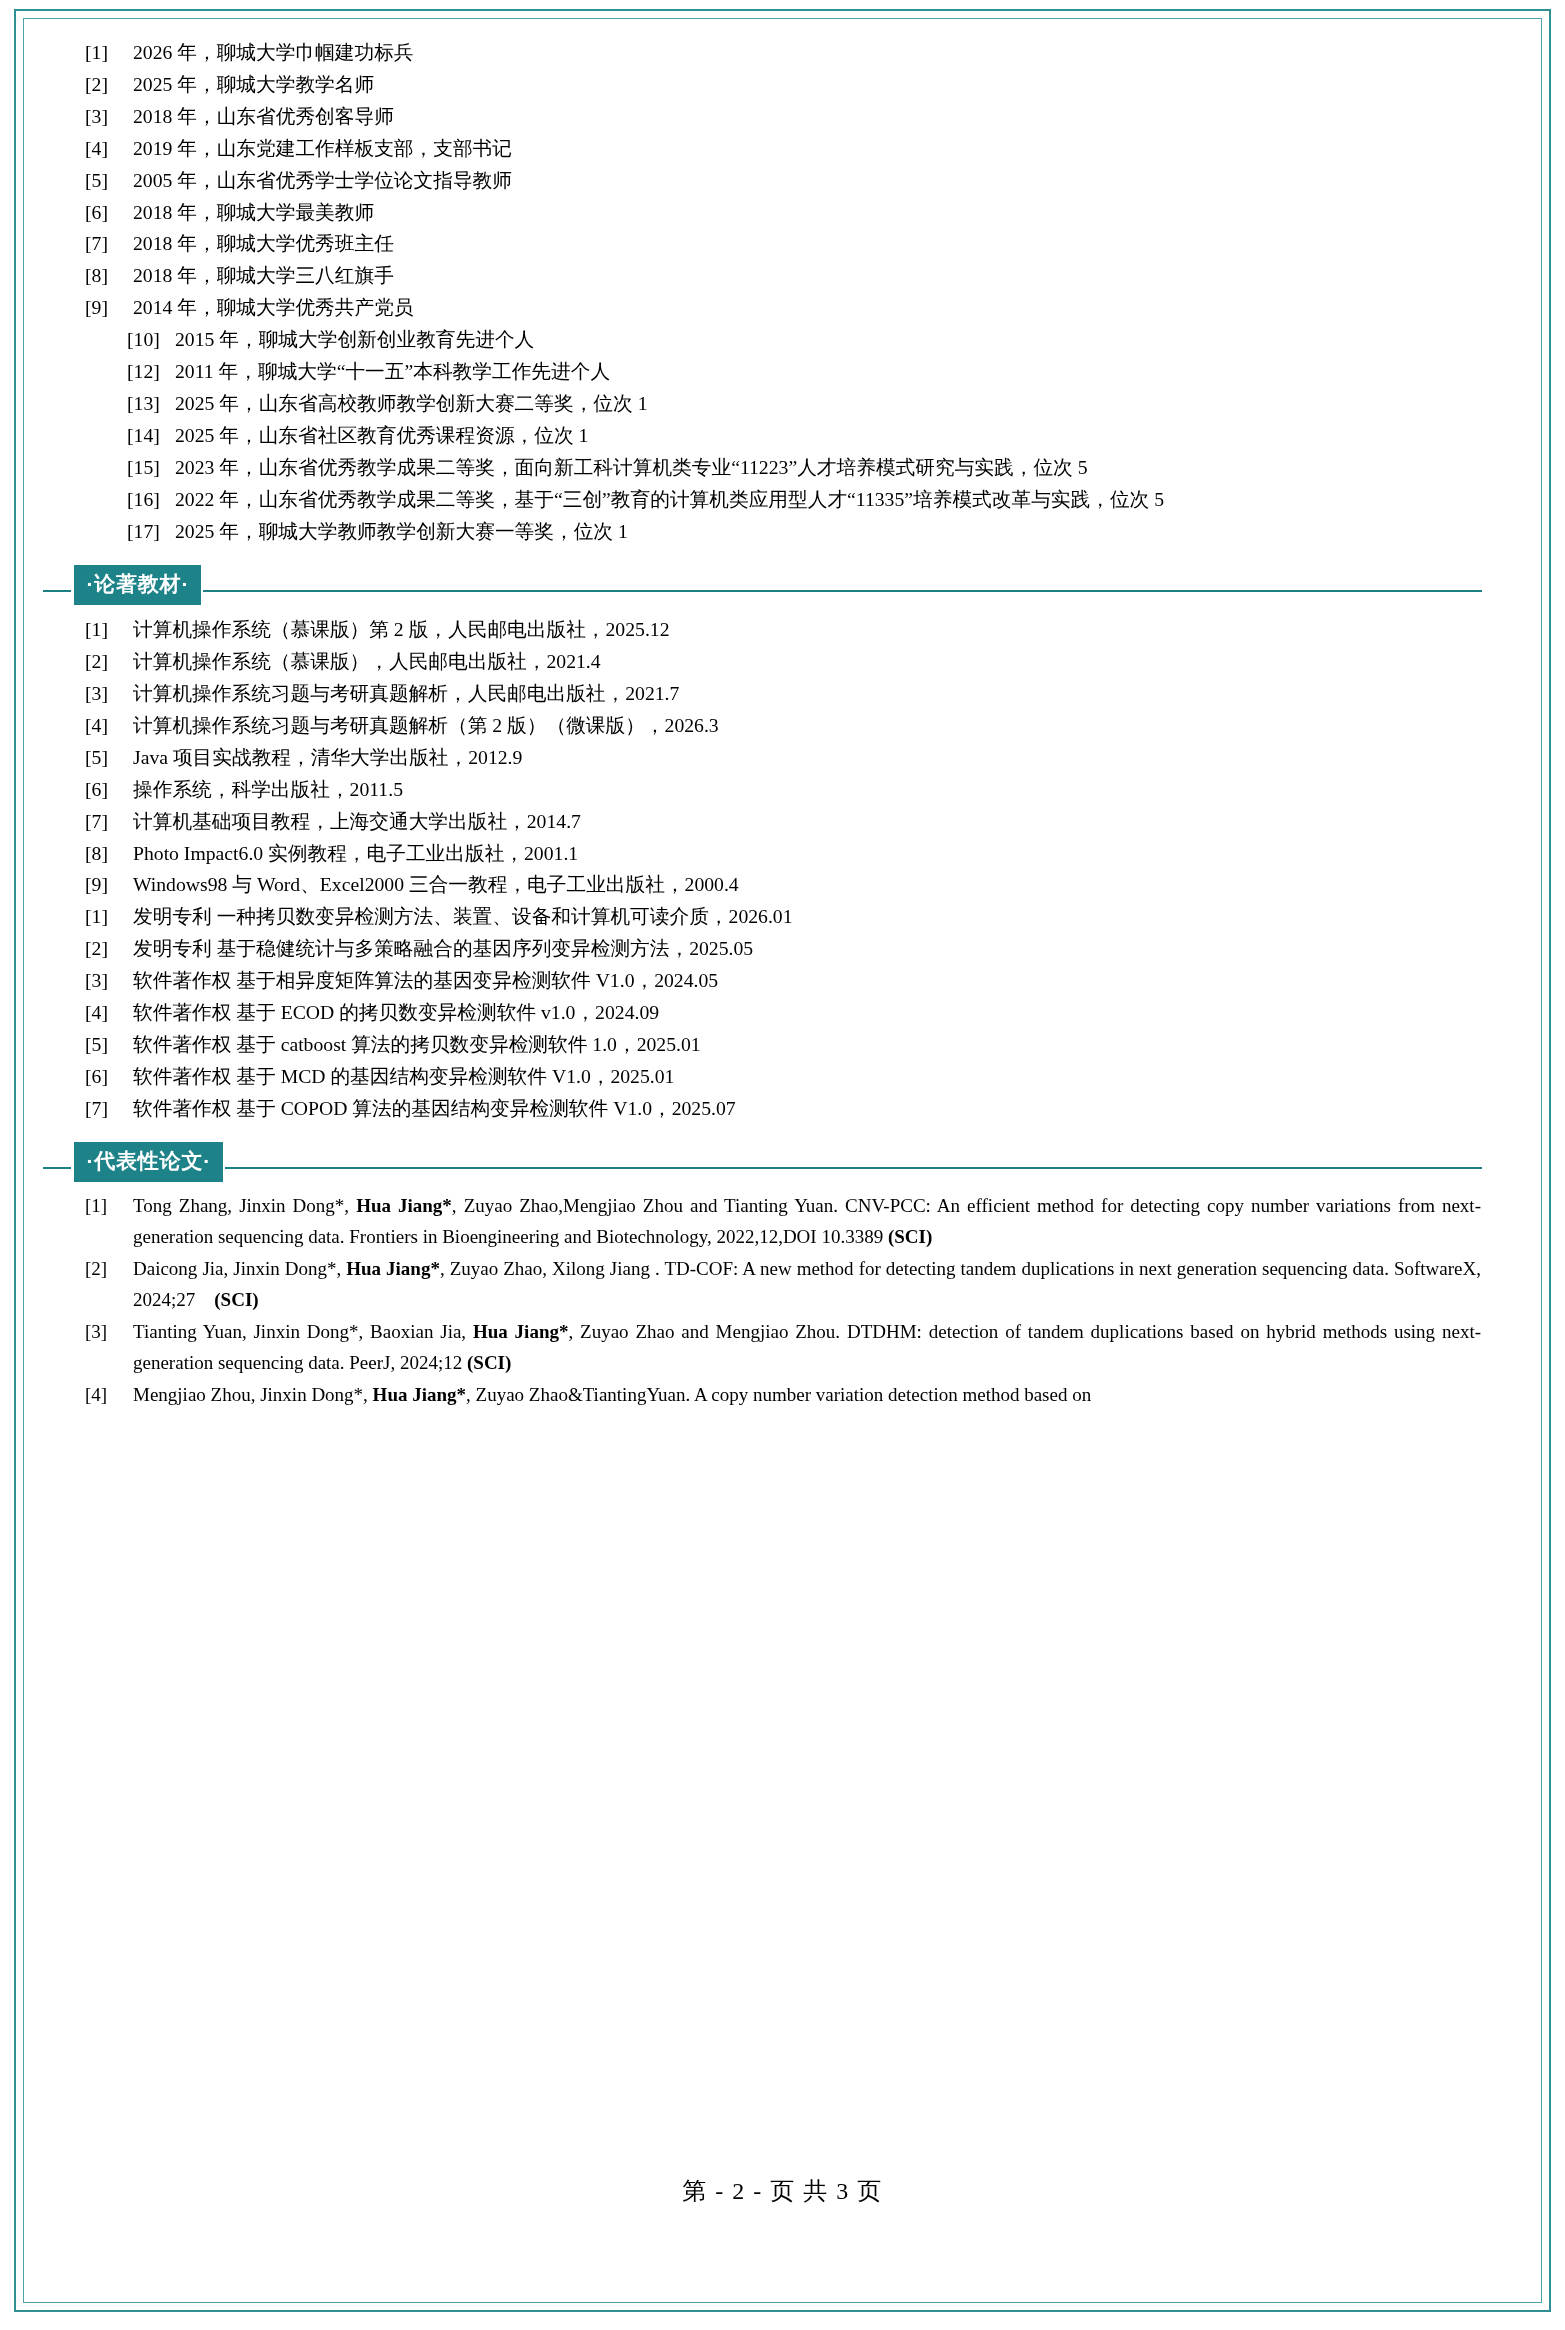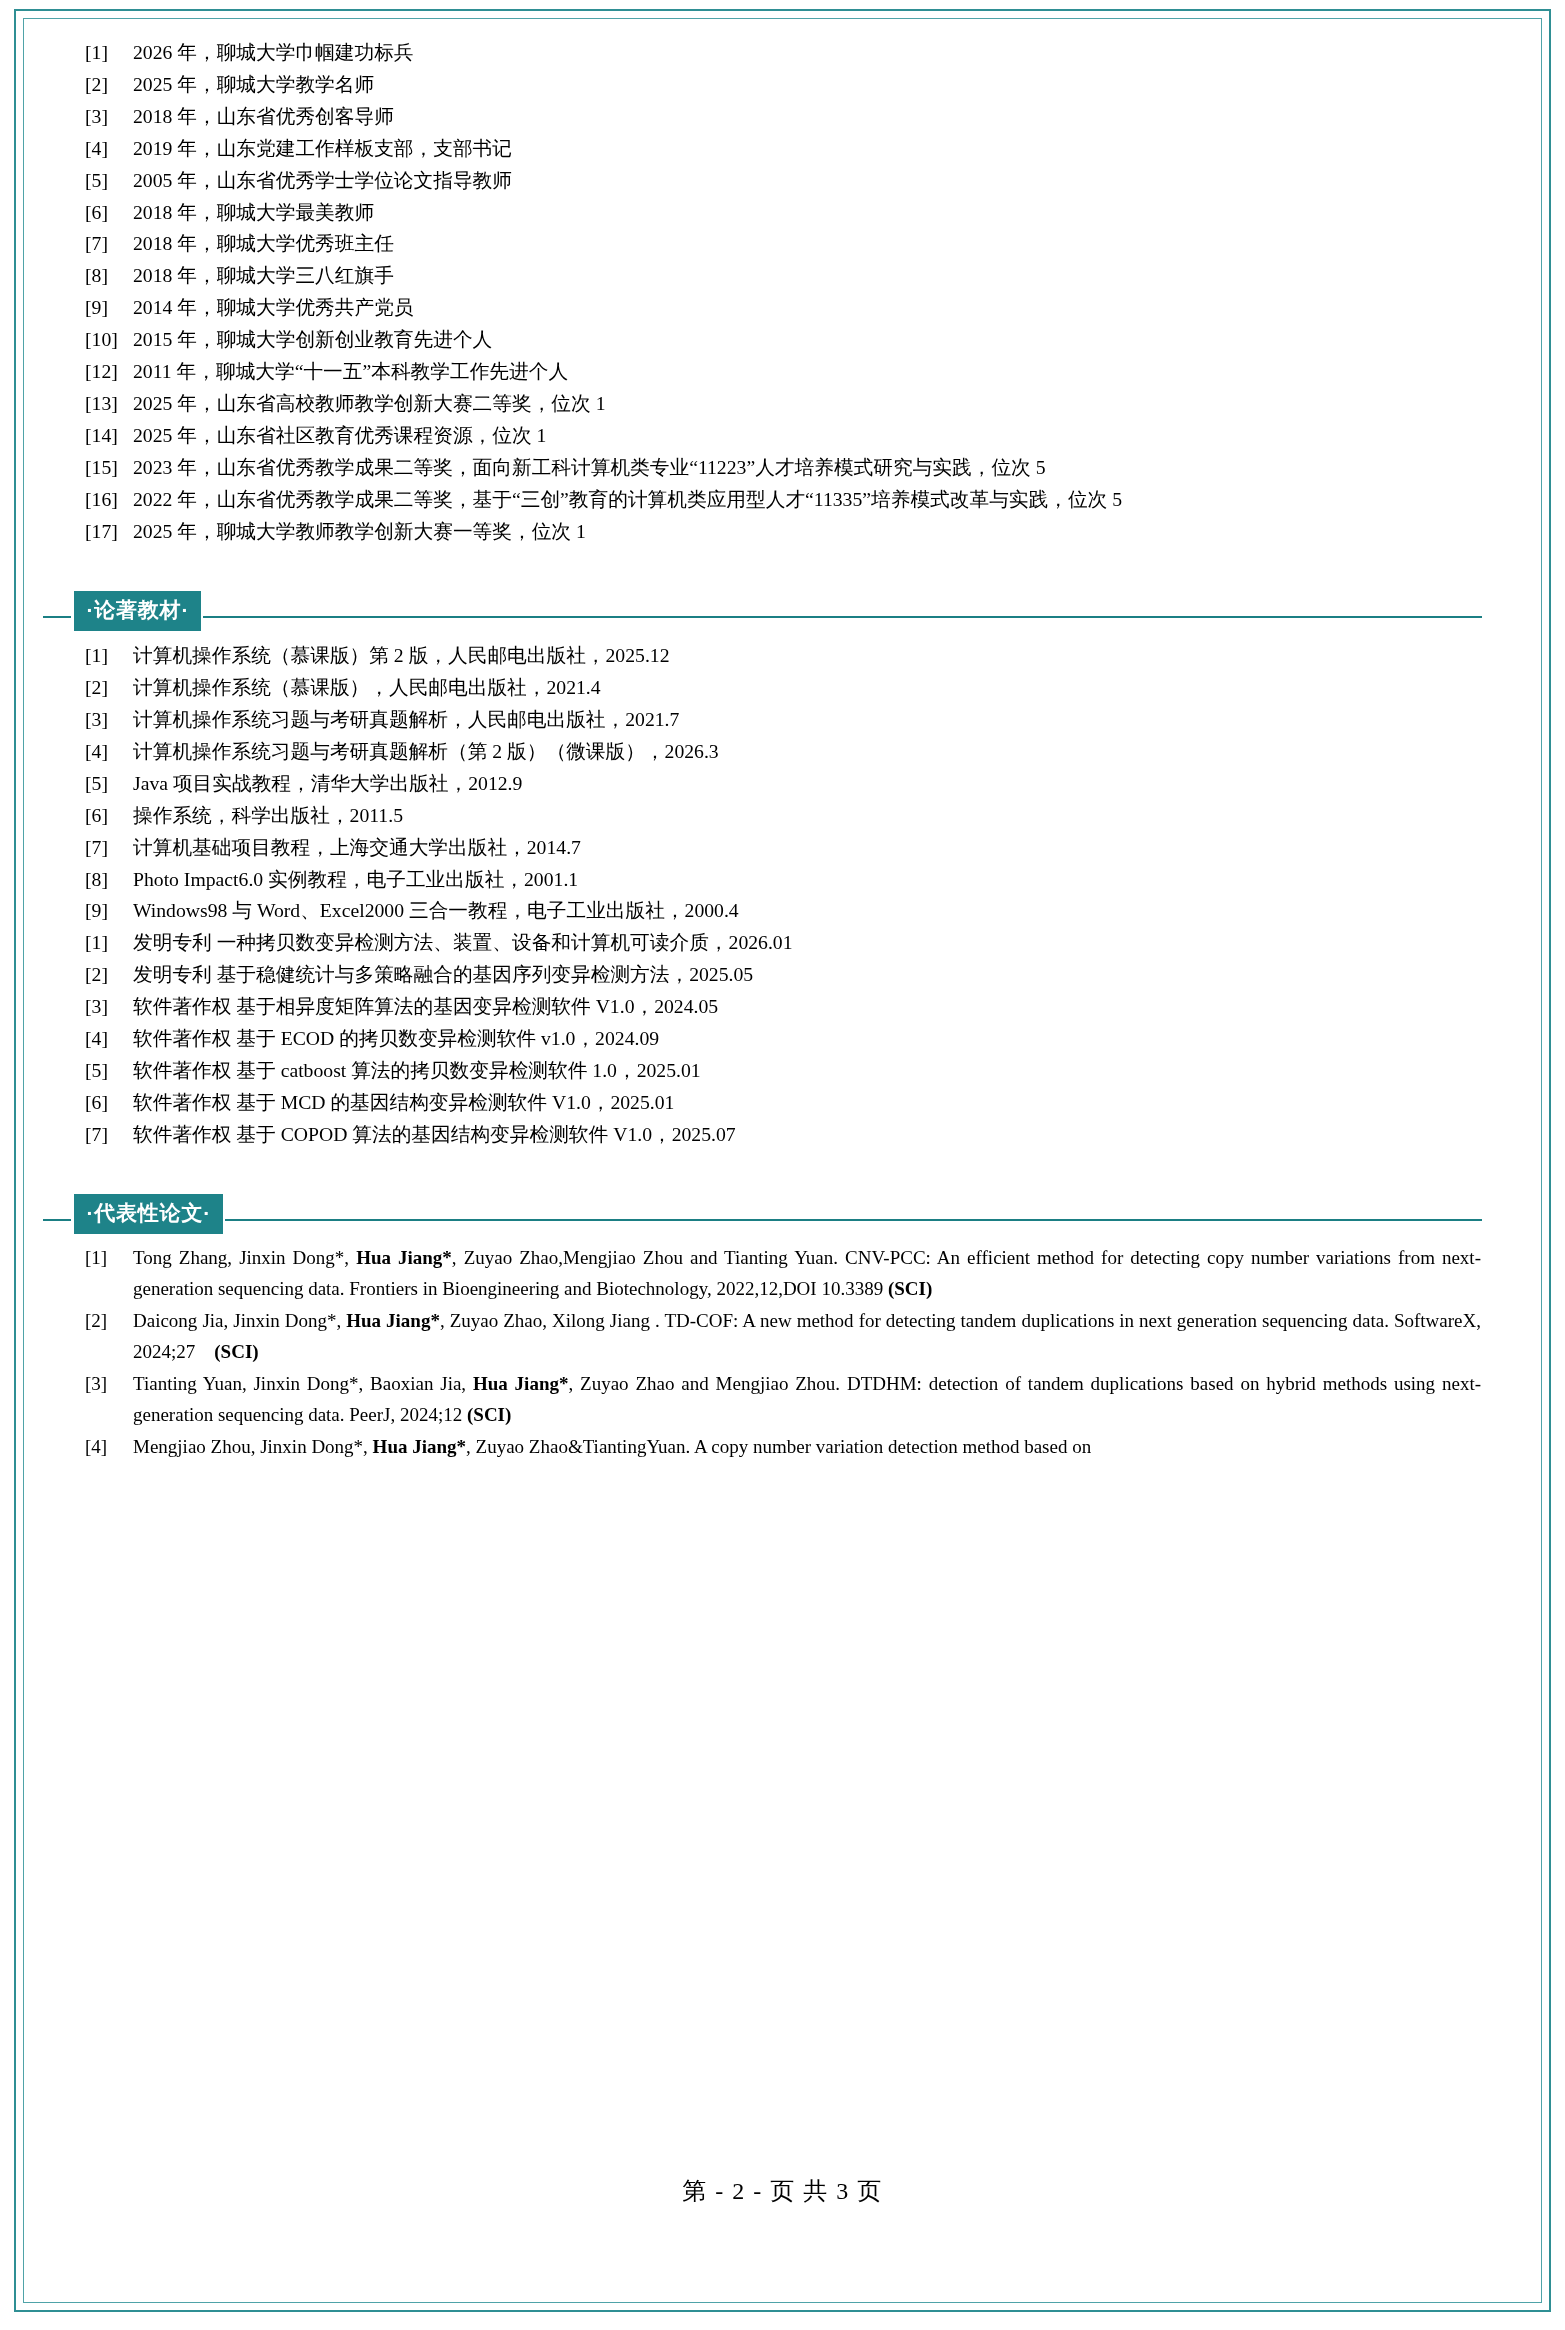--- a/index.html
+++ b/index.html
@@ -52,30 +52,31 @@
     color: #000;
   }
   .num-item .marker {
     flex: 0 0 auto;
     width: 48px;
     text-align: left;
     white-space: nowrap;
   }
   .num-item.wide .marker {
     width: 48px;
+    margin-left: 42px;
   }
   .num-item .txt {
     flex: 1 1 auto;
   }
 
   
   .section-head {
     display: flex;
     align-items: center;
-    margin-top: 43px;
+    margin-top: 17px;
     margin-bottom: 9.3px;
     margin-left: -42px;
     width: 1439px;
   }
   .section-head .lead-rule {
     flex: 0 0 auto;
     width: 28px;
     height: 2.3px;
     background: #1b7f84;
     margin-right: 3.1px;

